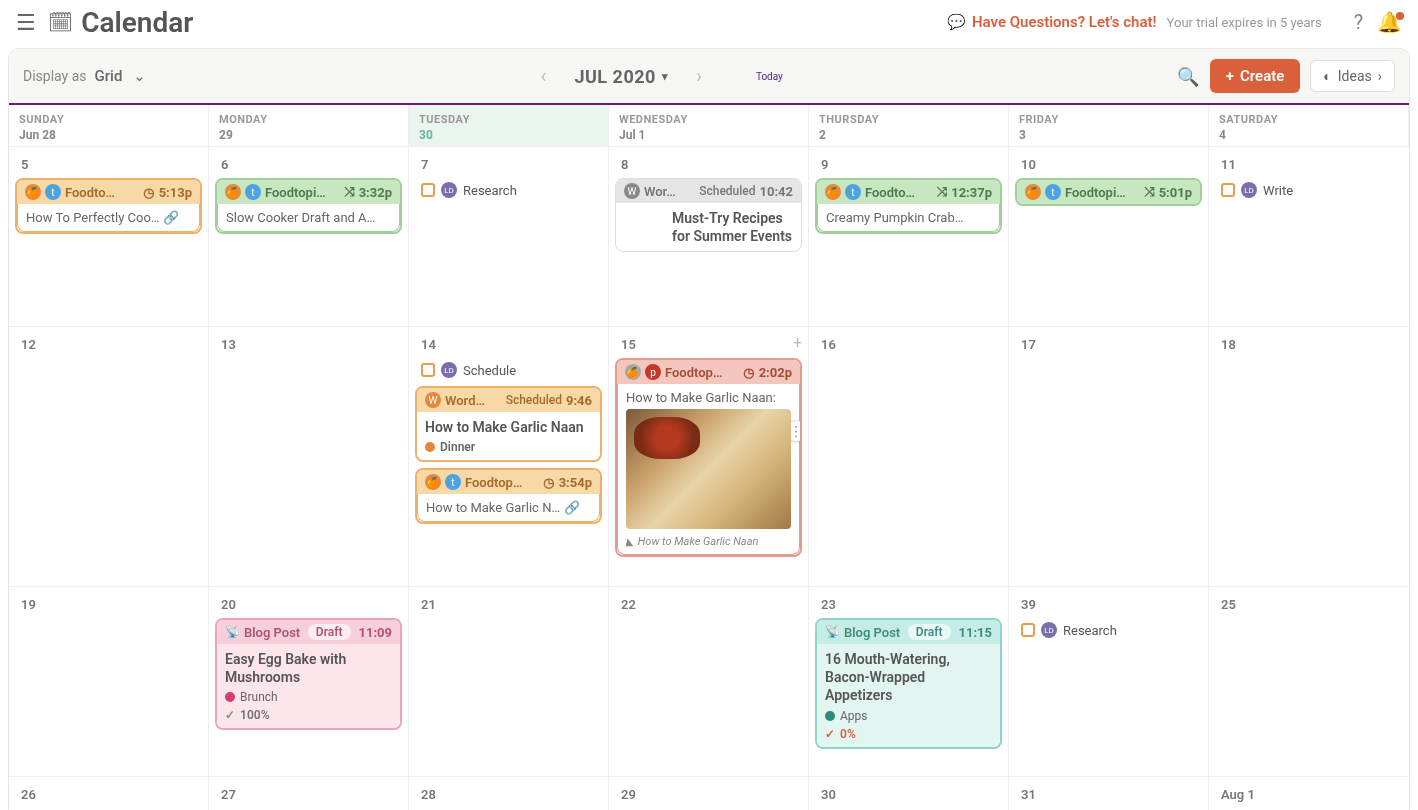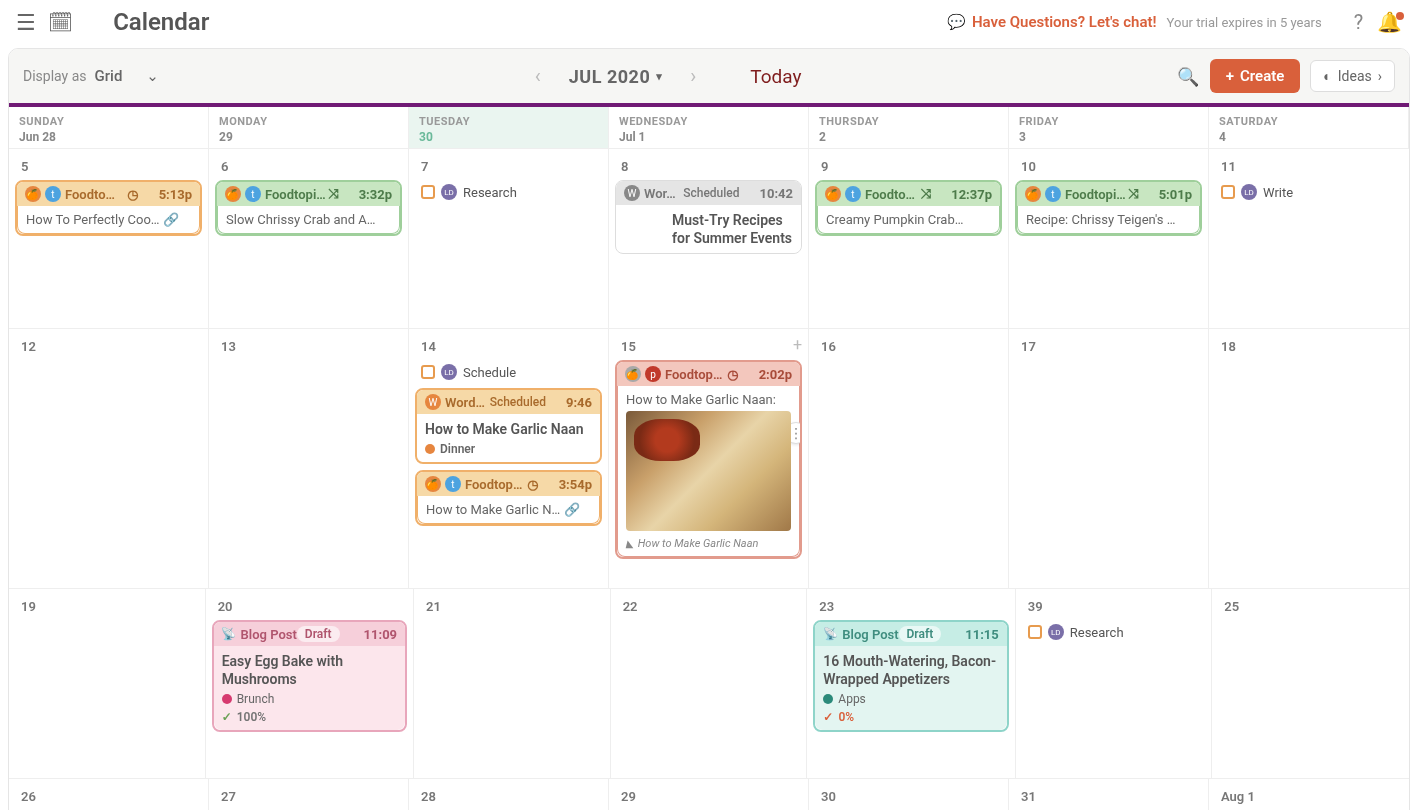--- a/index.html
+++ b/index.html
@@ -1,35 +1,35 @@
 <!DOCTYPE html>
 <html><head>
 <meta charset="utf-8">
 <style>
 * { margin: 0; padding: 0; box-sizing: border-box; font-family: -apple-system, BlinkMacSystemFont, "Segoe UI", Roboto, sans-serif; }
 body { background: #fff; width: 1418px; height: 810px; overflow: hidden; }
 
 .topbar { display: flex; align-items: center; padding: 8px 16px; height: 44px; }
 .menu-icon { font-size: 22px; color: #666; margin-right: 12px; cursor: pointer; }
 .cal-icon { font-size: 20px; margin-right: 8px; color: #555; }
-.page-title { font-size: 24px; font-weight: 600; color: #555; margin-left: 32px; }
+.page-title { font-size: 28px; font-weight: 600; color: #555; }
 .topbar-spacer { flex: 1; }
 .chat-link { color: #d9603b; font-weight: 600; font-size: 15px; margin-right: 10px; display: flex; align-items: center; gap: 6px; }
 .trial-text { color: #999; font-size: 13px; margin-right: 18px; }
 .help-icon, .bell-icon { font-size: 20px; color: #888; margin-left: 14px; cursor: pointer; position: relative; }
 .bell-dot { position: absolute; top: 2px; right: -2px; width: 8px; height: 8px; background: #d9603b; border-radius: 50%; }
 
 .calendar-wrap { margin: 4px 8px 0 8px; border: 1px solid #e5e5e5; border-radius: 10px; overflow: hidden; background: #fff; }
-.toolbar { display: flex; align-items: center; padding: 10px 14px; background: #f6f6f4; border-bottom: 4px solid #701a75; }
+.toolbar { display: flex; align-items: center; padding: 10px 14px; background: #f6f6f4; border-bottom: 2px solid #701a75; }
 .display-label { color: #888; font-size: 14px; margin-right: 8px; }
-.display-value { color: #666; font-size: 15px; font-weight: 500; display: flex; align-items: center; gap: 24px; }
+.display-value { color: #666; font-size: 15px; font-weight: 500; display: flex; align-items: center; gap: 11px; }
 .toolbar-center { flex: 1; display: flex; justify-content: center; align-items: center; gap: 28px; }
 .nav-arrow { font-size: 20px; color: #bbb; cursor: pointer; }
 .month-label { font-size: 18px; font-weight: 700; color: #666; letter-spacing: 0.5px; display: flex; align-items: center; gap: 6px; }
-.today-link { color: #7f1d1d; font-size: 19px; margin-left: 26px; }
+.today-link { color: #4c1d95; font-size: 10px; margin-left: 26px; }
 .toolbar-right { display: flex; align-items: center; gap: 10px; }
 .search-icon { font-size: 18px; color: #888; cursor: pointer; }
 .create-btn { background: #d9603b; color: #fff; border: none; border-radius: 6px; padding: 8px 16px; font-size: 15px; font-weight: 600; display: flex; align-items: center; gap: 6px; cursor: pointer; }
 .ideas-btn { background: #fff; border: 1px solid #ddd; border-radius: 6px; padding: 7px 12px; font-size: 14px; color: #666; display: flex; align-items: center; gap: 6px; cursor: pointer; }
 
 .grid { display: grid; grid-template-columns: repeat(7, 1fr); }
 .day-header { padding: 8px 10px 4px 10px; border-right: 1px solid #eee; background: #fff; }
 .day-header.today-col { background: #eaf5f0; }
 .day-name { font-size: 11px; font-weight: 700; color: #999; letter-spacing: 0.5px; }
 .day-sub { font-size: 12px; font-weight: 700; color: #888; margin-top: 2px; }
@@ -43,21 +43,21 @@
 .add-icon { position: absolute; top: 6px; right: 6px; font-size: 16px; color: #bbb; cursor: pointer; }
 
 .chip { display: flex; align-items: center; gap: 6px; padding: 4px 6px; border-radius: 6px; font-size: 13px; color: #555; margin-bottom: 4px; }
 .chip .box { width: 14px; height: 14px; border: 2px solid #e79b4e; border-radius: 3px; background: #fff; }
 .chip .avatar { width: 16px; height: 16px; border-radius: 50%; background: #7a6fa8; color: #fff; font-size: 8px; display: flex; align-items: center; justify-content: center; }
 
 .card { border-radius: 8px; margin-bottom: 6px; overflow: hidden; font-size: 13px; }
 .card-header { display: flex; align-items: center; justify-content: space-between; padding: 4px 8px; }
 .card-header .left { display: flex; align-items: center; gap: 4px; min-width: 0; }
 .card-header .label { font-weight: 600; white-space: nowrap; overflow: hidden; text-overflow: ellipsis; max-width: 66px; }
-.card-header .right { display: flex; align-items: center; gap: 20px; font-weight: 700; }
+.card-header .right { display: flex; align-items: center; gap: 4px; font-weight: 700; }
 .card-body { padding: 6px 8px; background: #fff; color: #555; border-radius: 0 0 8px 8px; }
 .card-body.with-border { border: 1px solid; border-top: none; }
 
 .icon-circle { width: 18px; height: 18px; border-radius: 50%; display: inline-flex; align-items: center; justify-content: center; font-size: 10px; color: #fff; }
 .ic-orange { background: #e6863f; }
 .ic-blue { background: #4da3e0; }
 .ic-gray { background: #a8a8a8; }
 .ic-red { background: #c1392b; }
 .icon-circle.small { width: 16px; height: 16px; }
 .ic-wp { background: #888; }
@@ -225,21 +225,21 @@
               <span class="icon-circle small ic-orange">🍊</span>
               <span class="icon-circle small ic-blue">t</span>
               <span class="label">Foodtopi…</span>
             </span>
           <span class="right">
               <span class="shuffle-icon"></span>
               <span class="time-bold">3:32p</span>
             </span>
         </div>
         <div class="card-body with-border body-text">
-            <span>Slow Chrissy Crab and A…</span>
+            <span>Slow Cooker Draft and A…</span>
           </div>
       </div>
     </div>
 
     <div class="day-cell">
       <div class="day-num">7</div>
       <div class="chip">
           <span class="box"></span>
           <span class="avatar">LD</span>
           <span>Research</span>
@@ -292,23 +292,20 @@
           <span class="left">
               <span class="icon-circle small ic-orange">🍊</span>
               <span class="icon-circle small ic-blue">t</span>
               <span class="label">Foodtopi…</span>
             </span>
           <span class="right">
               <span class="shuffle-icon"></span>
               <span class="time-bold">5:01p</span>
             </span>
         </div>
-        <div class="card-body with-border body-text">
-            <span>Recipe: Chrissy Teigen's …</span>
-          </div>
       </div>
     </div>
 
     <div class="day-cell">
       <div class="day-num">11</div>
       <div class="chip">
           <span class="box"></span>
           <span class="avatar">LD</span>
           <span>Write</span>
         </div>

